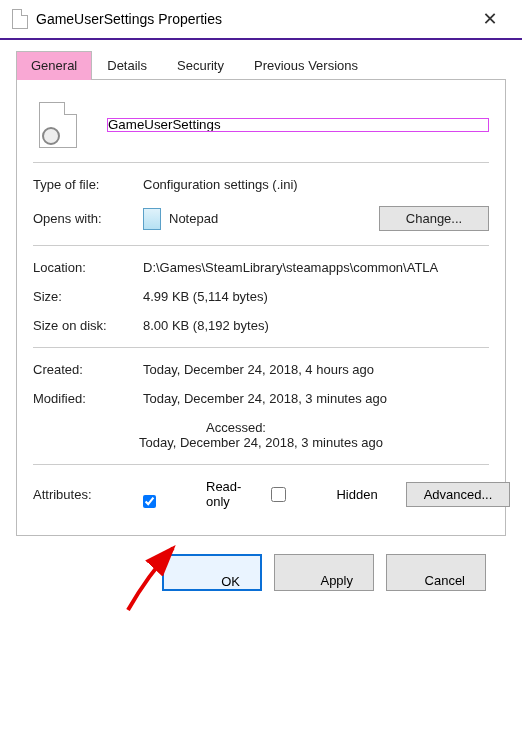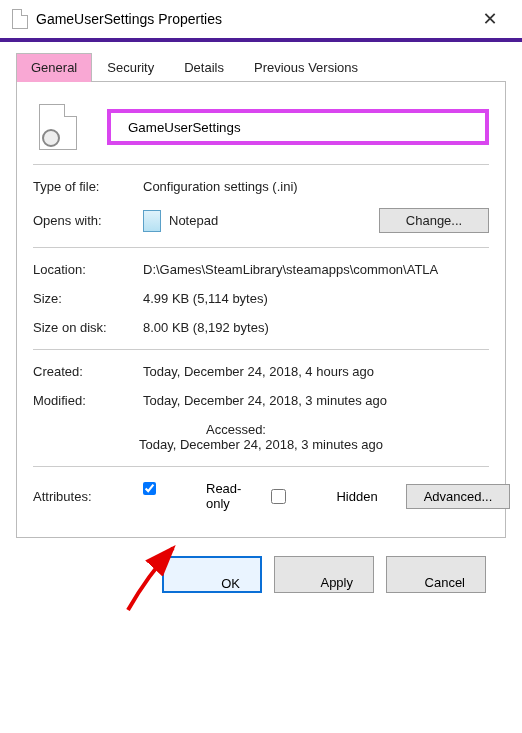--- a/index.html
+++ b/index.html
@@ -10,21 +10,21 @@
     background: #fff;
     width: 522px;
     height: 733px;
     overflow: hidden;
     color: #000;
   }
   .titlebar {
     display: flex;
     align-items: center;
     padding: 8px 12px;
-    border-bottom: 4px solid #4c1d95;
+    border-bottom: 2px solid #4c1d95;
   }
   .titlebar .file-icon {
     width: 16px; height: 20px;
     border: 1px solid #aaa;
     background: #fff;
     margin-right: 8px;
     position: relative;
   }
   .titlebar .file-icon::after {
     content: "";
@@ -79,24 +79,24 @@
     flex-shrink: 0;
     color: #222;
   }
   .valcol {
     flex: 1;
     color: #222;
     overflow: hidden;
     white-space: nowrap;
   }
   .filename-box {
-    border: 4px solid #d946ef;
-    padding: 4px 17px;
+    border: 1px solid #d946ef;
+    padding: 4px 0;
     flex: 1;
-    height: 36px;
+    height: 14px;
     line-height: 16px;
     background: #fff;
   }
   .bigicon {
     width: 38px; height: 46px;
     border: 1px solid #aaa;
     background: #fff;
     position: relative;
     margin: 0 30px 0 6px;
   }
@@ -137,21 +137,21 @@
     cursor: default;
     font-size: 13px;
   }
   .btn.small { width: 110px; }
   .btn.footer { width: 100px; margin-left: 12px; }
   .btn.primary { border: 2px solid #0a6fd6; background: #eaf4ff; }
   .openswith { display: flex; align-items: center; }
   .openswith .spacer { flex: 1; }
   .attrs-row { display: flex; align-items: center; }
   .chk {
-    display: flex; align-items: flex-start; margin-right: 28px;
+    display: flex; align-items: flex-end; margin-right: 28px;
     cursor: default;
     gap: 44px;
   }
   .chk input { margin: 0 6px 0 0; width: 15px; height: 15px; }
   .footer {
     display: flex;
     justify-content: flex-end;
     padding: 18px 20px 0 0;
   }
   .arrow {
@@ -164,22 +164,22 @@
 
 <div class="titlebar">
   <div class="file-icon"></div>
   <div class="title-text">GameUserSettings Properties</div>
   <div class="close-btn">✕</div>
 </div>
 
 <div class="inner">
   <div class="tabs">
     <div class="tab active">General</div>
+    <div class="tab">Details</div>
     <div class="tab">Security</div>
-    <div class="tab">Details</div>
     <div class="tab">Previous Versions</div>
   </div>
 
   <div class="tabbody">
 
     <div class="row" style="margin-bottom:14px;">
       <div class="bigicon">
           <div class="gear"></div>
         </div>
       <input class="filename-box" value="GameUserSettings" style="">

